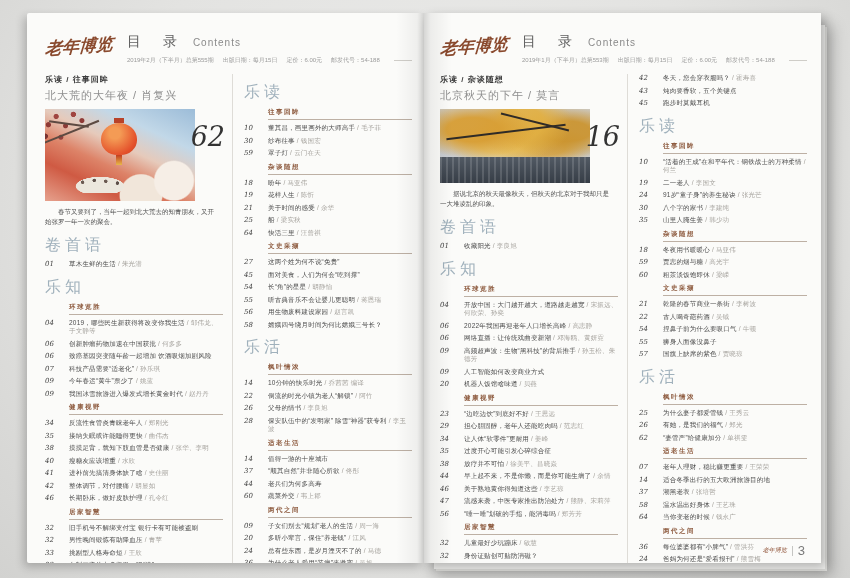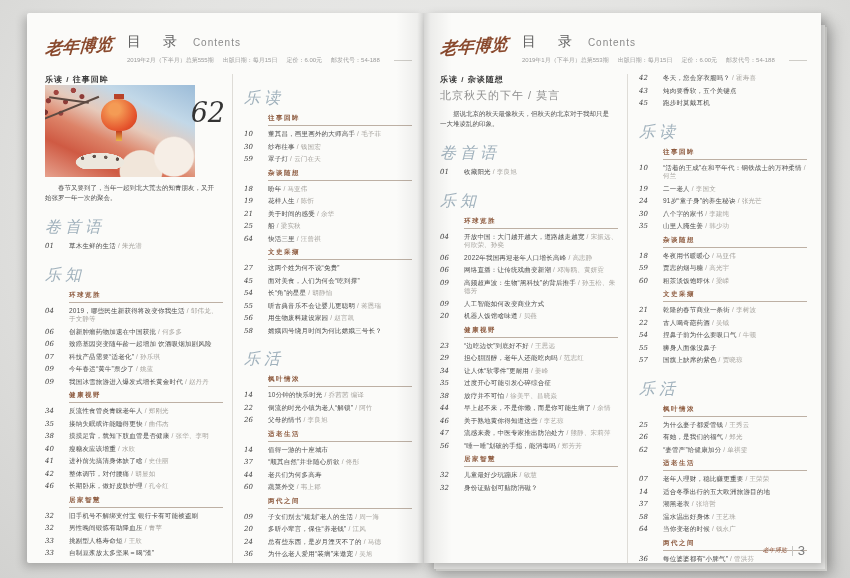--- a/index.html
+++ b/index.html
@@ -22,21 +22,21 @@
   .toc-cn{font-size:14px;letter-spacing:9px;color:#5f5f5f;}
   .toc-en{font-size:10px;color:#8a8a8a;letter-spacing:1px;}
   .issue-row{display:flex;align-items:center;margin-top:5px;font-size:6px;color:#9b9b9b;white-space:nowrap;gap:9px;}
   .issue-rule{flex:1;border-top:1px solid #cfcdc8;margin-left:5px;}
 
   .page-body{display:flex;margin-top:9px;}
   .col{min-width:0;}
   .col-a{width:178px;flex:none;}
   .col-b{flex:1;border-left:1px solid #dedcd7;margin-left:9px;padding-left:11px;}
 
-  .sec-title{font-size:16px;color:#a0b1bc;letter-spacing:4px;margin:14px 0 4px;font-style:italic;}
+  .sec-title{font-size:16px;color:#a0b1bc;letter-spacing:4px;margin:8px 0 4px;}
   .grp-head{margin-left:24px;font-size:6.5px;font-weight:bold;color:#8d5a3e;letter-spacing:1.5px;
     border-bottom:1px solid #bdb0a4;padding-bottom:2px;margin-top:5px;margin-bottom:4px;}
   .item{display:flex;font-size:6.5px;line-height:8.5px;margin-bottom:4px;}
   .pg{flex:none;width:24px;font-family:"DejaVu Serif",serif;font-style:italic;font-size:7px;color:#3f3f3f;}
   .tx{color:#4c4c4c;letter-spacing:.2px;}
   .au{color:#a6a39e;}
 
   .feat-cat{font-size:8px;font-weight:bold;color:#3b3b3b;letter-spacing:1px;}
   .feat-title{font-size:11px;color:#8f8f8f;margin:3px 0 6px;letter-spacing:1px;}
   .feat-row{position:relative;}
@@ -108,20 +108,21 @@
             <span>邮发代号：54-188</span>
             <span class="issue-rule"></span>
           </div>
         </div>
       </header>
 
       <div class="page-body">
         <div class="col col-a">
           <div class="feature">
             <div class="feat-cat">乐读 / 往事回眸</div>
+            <div class="feat-title">北大荒的大年夜 / 肖复兴</div>
             <div class="feat-row">
               <div class="feat-img art-newyear">
                 <div class="plum"></div>
                 <div class="lantern"></div>
                 <div class="table"></div>
               </div>
               <div class="feat-num">62</div>
             </div>
             <div class="feat-cap">春节又要到了，当年一起到北大荒去的知青朋友，又开始张罗一年一次的聚会。</div>
           </div>
@@ -272,20 +273,24 @@
               <span class="pg">14</span>
               <span class="tx">10分钟的快乐时光<span class="au"> / 乔茜茜 编译</span></span>
             </div>
             <div class="item">
               <span class="pg">22</span>
               <span class="tx">倒流的时光小镇为老人“解锁”<span class="au"> / 阿竹</span></span>
             </div>
             <div class="item">
               <span class="pg">26</span>
               <span class="tx">父母的情书<span class="au"> / 李良旭</span></span>
+            </div>
+            <div class="item">
+              <span class="pg">28</span>
+              <span class="tx">保安队伍中的“发明家” 除雪“神器”获专利<span class="au"> / 李玉波</span></span>
             </div>
             <div class="grp-head">适老生活</div>
             <div class="item">
               <span class="pg">14</span>
               <span class="tx">值得一游的十座城市</span>
             </div>
             <div class="item">
               <span class="pg">37</span>
               <span class="tx">“顺其自然”并非随心所欲<span class="au"> / 佟彤</span></span>
             </div>
@@ -334,20 +339,28 @@
             <span class="issue-rule"></span>
           </div>
         </div>
       </header>
 
       <div class="page-body">
         <div class="col col-a">
           <div class="feature">
             <div class="feat-cat">乐读 / 杂谈随想</div>
             <div class="feat-title">北京秋天的下午 / 莫言</div>
+            <div class="feat-row">
+              <div class="feat-img art-autumn">
+                <div class="branch-a"></div>
+                <div class="branch-b"></div>
+                <div class="roof"></div>
+              </div>
+              <div class="feat-num">16</div>
+            </div>
             <div class="feat-cap">据说北京的秋天最像秋天，但秋天的北京对于我却只是一大堆凌乱的印象。</div>
           </div>
           <div>
               <div class="sec-title">卷首语</div>
               <div class="item">
                 <span class="pg">01</span>
                 <span class="tx">收藏阳光<span class="au"> / 李良旭</span></span>
               </div>
               <div class="sec-title">乐知</div>
               <div class="grp-head">环球览胜</div>

